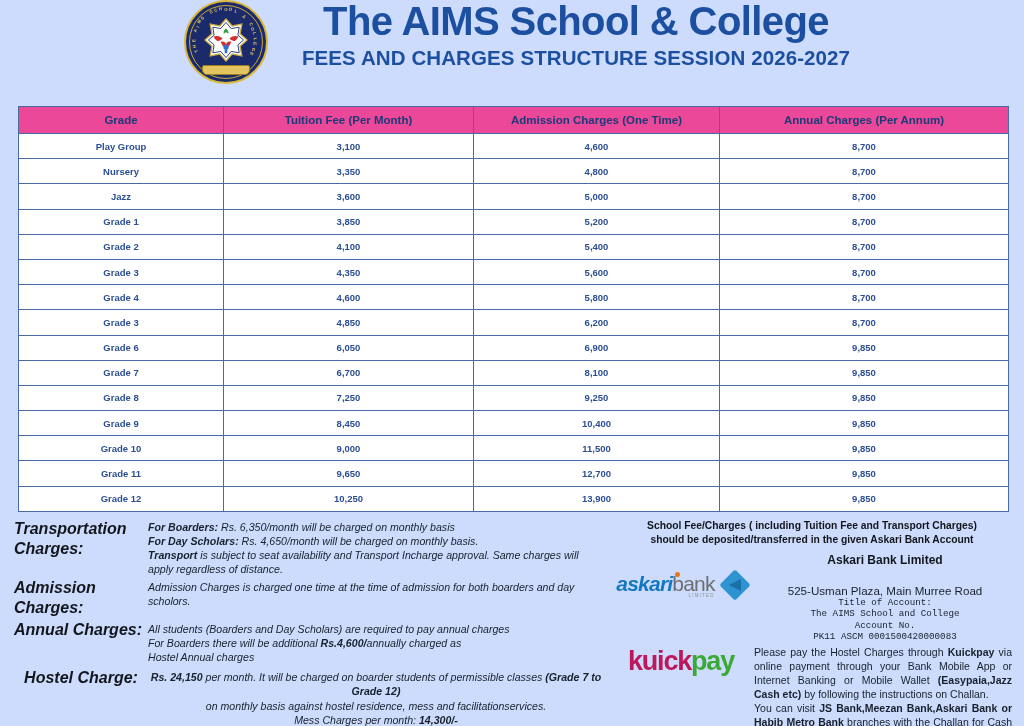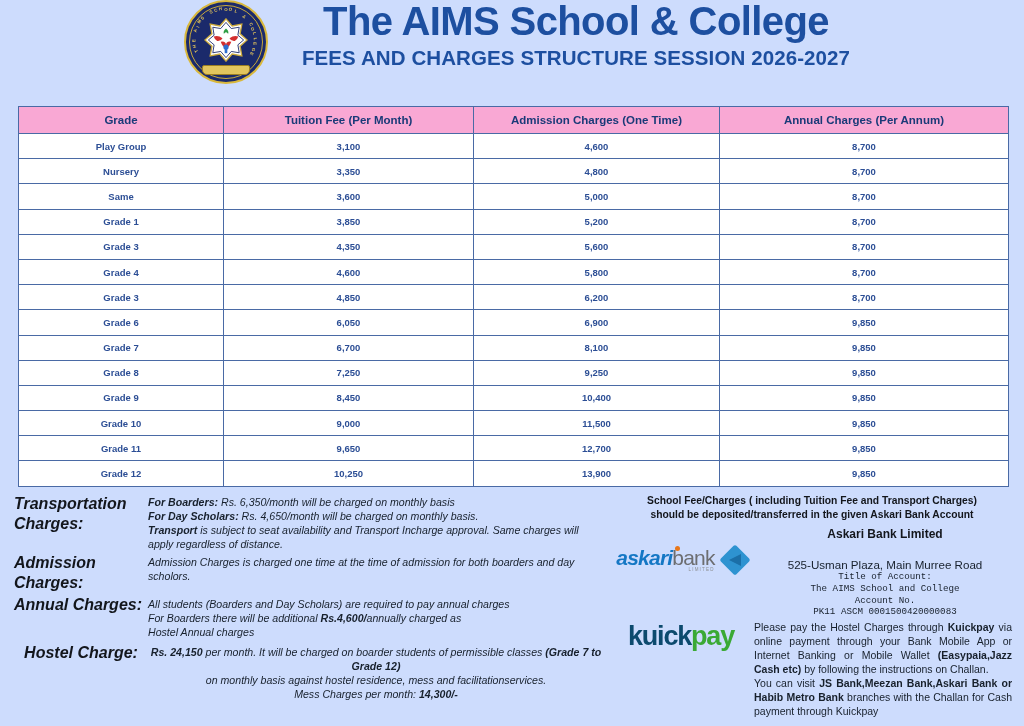--- a/index.html
+++ b/index.html
@@ -113,21 +113,21 @@
     width: 990px;
     table-layout: fixed;
     border: 1.5px solid #4a6aa5;
   }
   table.fees th, table.fees td {
     border: 1px solid #4a6aa5;
     text-align: center;
     font-family: "Liberation Sans", sans-serif;
   }
   table.fees th {
-    background: #f9a8d4;
+    background: #ec4899;
     color: #1a3a78;
     font-size: 11.5px;
     font-weight: bold;
     height: 26px;
     padding: 0 2px;
   }
   table.fees td {
     background: #ffffff;
     color: #2c4e95;
     font-size: 9.5px;
@@ -285,21 +285,21 @@
     text-align: center;
     padding-top: 2px;
   }
   .kuick-text {
     font-size: 27px;
     font-weight: bold;
     letter-spacing: -1.2px;
     font-family: "Liberation Sans", sans-serif;
     line-height: 1;
   }
-  .k-blue { color: #0c4a6e; }
+  .k-blue { color: #be185d; }
   .k-green { color: #3aa935; }
   .kuick-body {
     flex: 1;
     font-size: 10.5px;
     color: #17202c;
     line-height: 1.33;
     text-align: justify;
     padding-right: 4px;
     font-family: "Liberation Sans", sans-serif;
   }
@@ -380,29 +380,35 @@
           <td>4,600</td>
           <td>8,700</td>
         </tr>
         <tr>
           <td>Nursery</td>
           <td>3,350</td>
           <td>4,800</td>
           <td>8,700</td>
         </tr>
         <tr>
-          <td>Same</td>
+          <td>Jazz</td>
           <td>3,600</td>
           <td>5,000</td>
           <td>8,700</td>
         </tr>
         <tr>
           <td>Grade 1</td>
           <td>3,850</td>
           <td>5,200</td>
+          <td>8,700</td>
+        </tr>
+        <tr>
+          <td>Grade 2</td>
+          <td>4,100</td>
+          <td>5,400</td>
           <td>8,700</td>
         </tr>
         <tr>
           <td>Grade 3</td>
           <td>4,350</td>
           <td>5,600</td>
           <td>8,700</td>
         </tr>
         <tr>
           <td>Grade 4</td>

